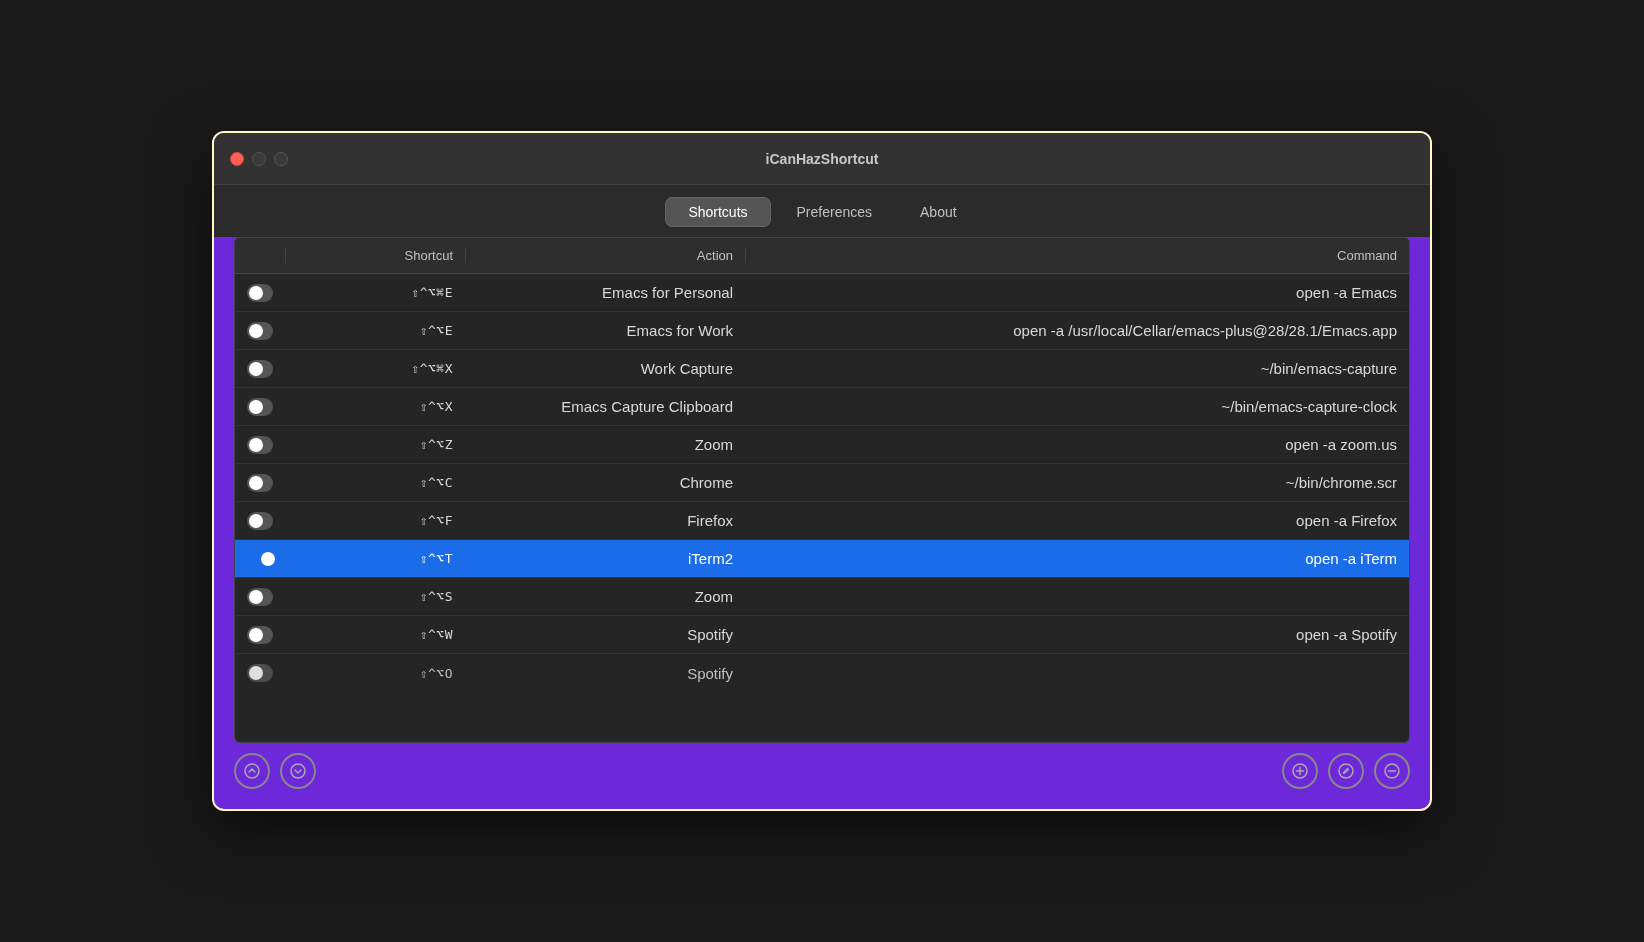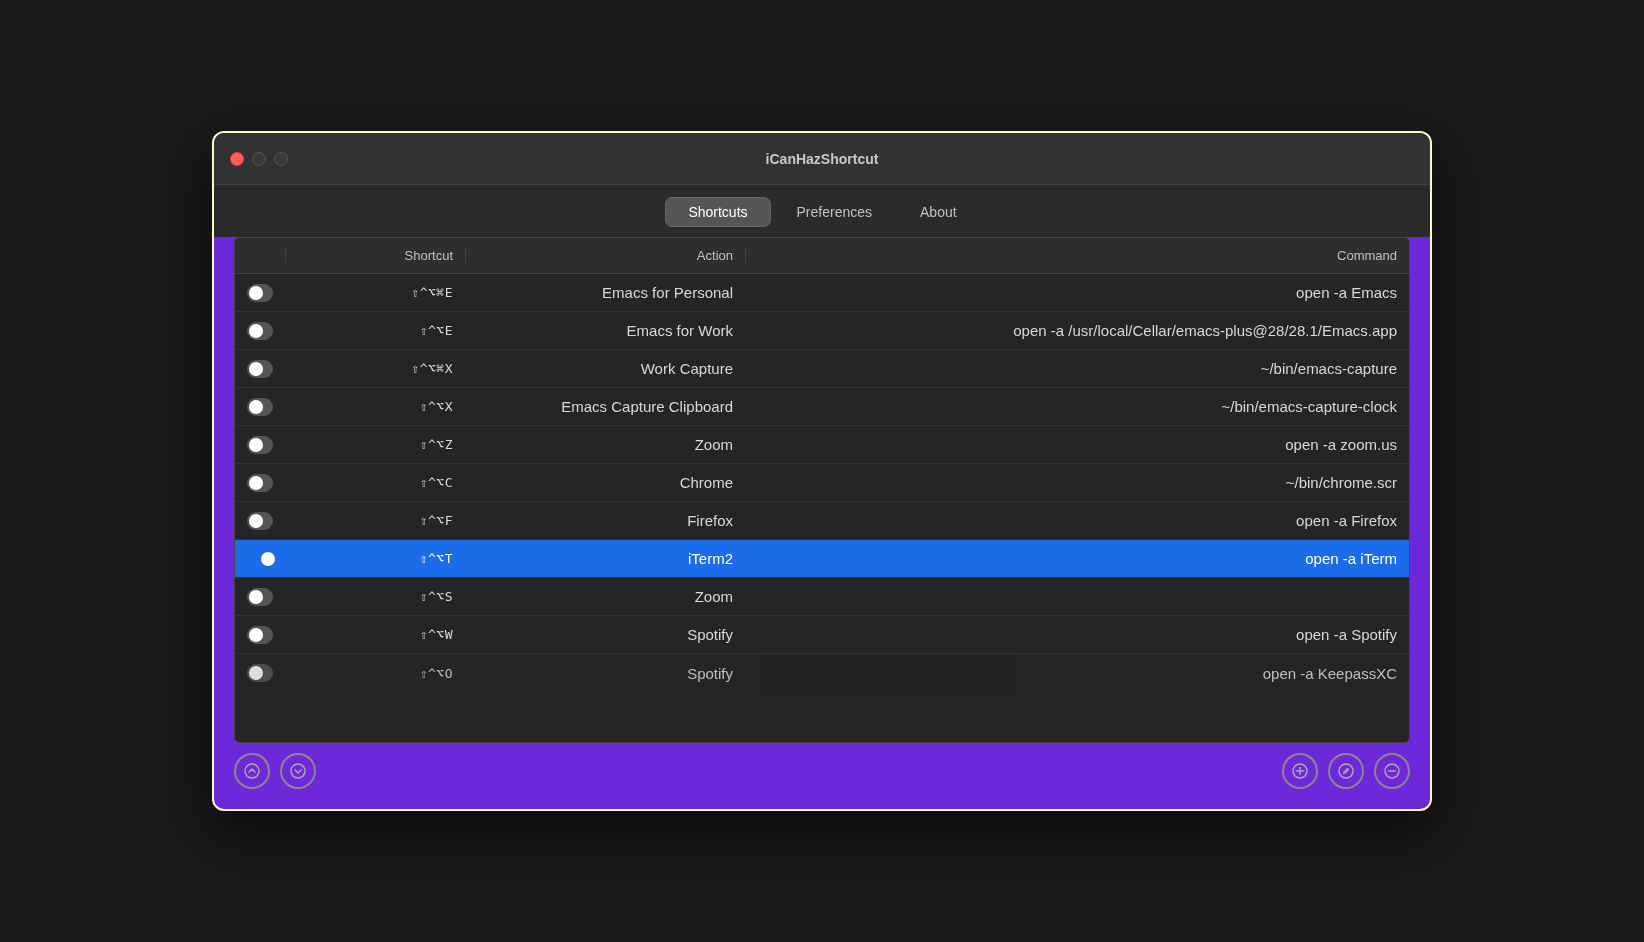--- a/index.html
+++ b/index.html
@@ -364,21 +364,20 @@
       <div class="td">open -a Spotify</div>
     </div>
           <div class="table-row partial">
       <div class="td td-toggle">
         <div class="toggle off">
           <div class="toggle-knob"></div>
         </div>
       </div>
       <div class="td shortcut-text">⇧^⌥O</div>
       <div class="td">Spotify</div>
-      <div class="td">open -a KeepassXC</div>
     </div>
         </div>
     </div>
 
     <div class="bottom-bar">
       <div class="bottom-left">
         <button class="icon-btn">
           <svg width="16" height="16" viewBox="0 0 16 16" fill="none">
             <circle cx="8" cy="8" r="7" stroke="#aaa" stroke-width="1.5"></circle>
             <polyline points="5,9 8,6 11,9" stroke="#aaa" stroke-width="1.5" fill="none" stroke-linecap="round" stroke-linejoin="round"></polyline>

